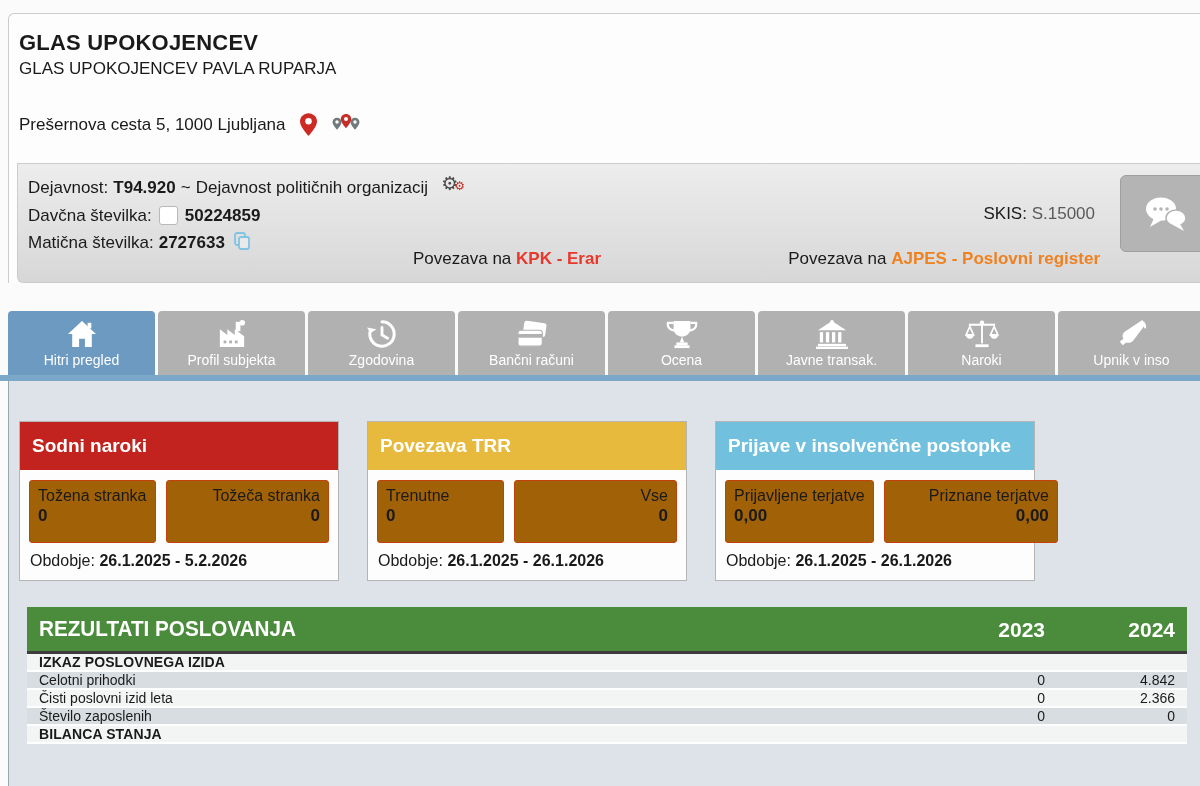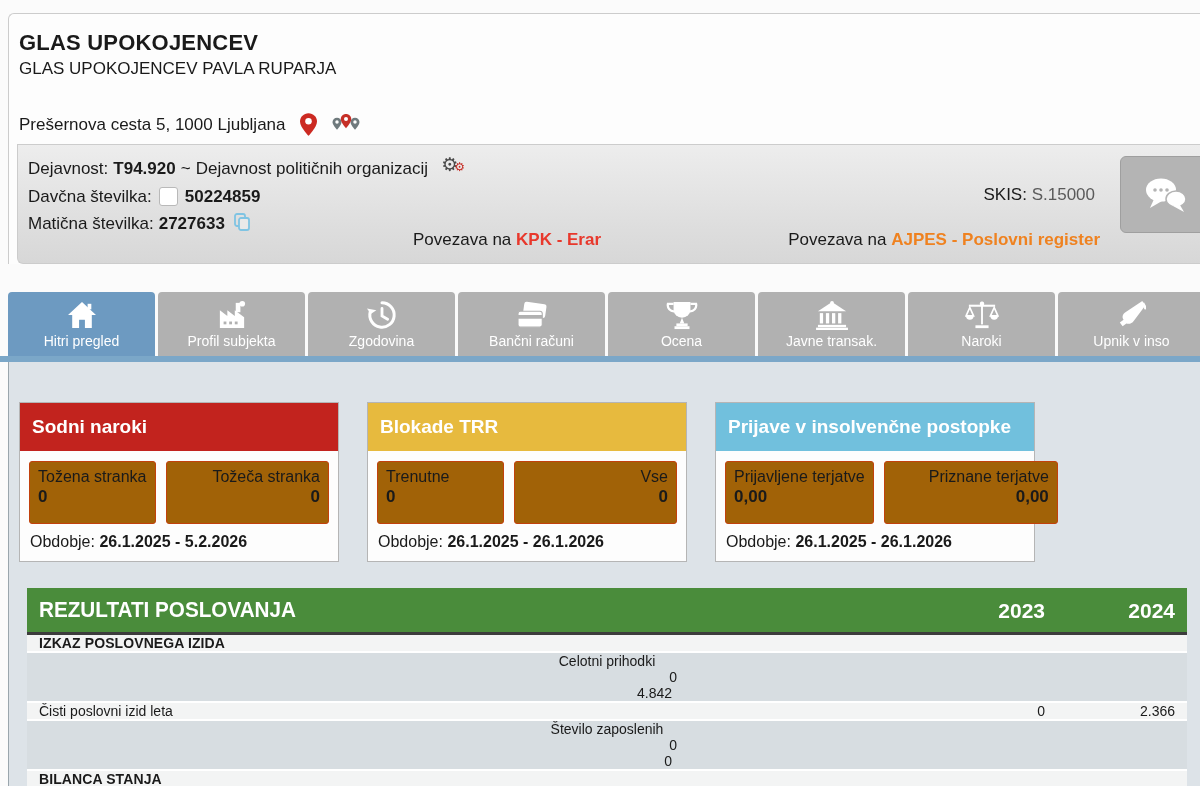--- a/index.html
+++ b/index.html
@@ -2,21 +2,21 @@
 <html><head>
 <meta charset="utf-8">
 <style>
   * { margin:0; padding:0; box-sizing:border-box; }
   html,body { width:1200px; height:786px; overflow:hidden; background:#fbfbfb;
     font-family:"Liberation Sans", sans-serif; color:#1a1a1a; }
 
   
   .header-card { margin-left:8px; margin-top:13px; background:#fdfdfd;
     border:1px solid #ccc; border-right:none; border-bottom:none; border-radius:6px 0 0 0; }
-  .header-inner { padding:16px 10px 8px 10px; }
+  .header-inner { padding:16px 10px 27px 10px; }
   .company-name { font-size:22px; font-weight:bold; letter-spacing:.2px; }
   .company-full { font-size:17px; margin-top:3px; }
   .address-row { display:flex; align-items:center; gap:14px; margin-top:34px; font-size:17px; }
   .pin-single { display:inline-flex; }
   .pin-cluster { display:inline-flex; }
 
   
   .info-bar { position:relative; margin-left:8px; height:120px;
     background:linear-gradient(#ededed,#d7d7d7);
     border:1px solid #ccc; border-right:none; border-radius:0 0 0 6px; }
@@ -74,21 +74,21 @@
     padding:9px 12px; border-bottom:3px solid #3c3c3c; }
   .rt-title { flex:1; font-size:22px; font-weight:bold; transform:scaleX(.94);
     transform-origin:left center; white-space:nowrap; }
   .col-a { width:140px; text-align:right; flex:none; }
   .col-b { width:130px; text-align:right; flex:none; }
   .rt-header .col-a, .rt-header .col-b { font-size:21px; font-weight:bold; }
   .rt-row { display:flex; align-items:center; padding:0 12px; font-size:14px;
     border-bottom:2px solid #fff; }
   .rt-row .rlabel { flex:1; }
   .rt-row.section { background:#f3f4f4; font-weight:bold; letter-spacing:.1px; }
-  .rt-row.shade { background:#d7dde1;flex-direction:column; }
+  .rt-row.shade { background:#d7dde1; }
   .rt-row.lite { background:#f3f4f4; }
 </style>
 </head>
 <body>
 
 <div class="header-card">
   <div class="header-inner">
     <div class="company-name">GLAS UPOKOJENCEV</div>
     <div class="company-full">GLAS UPOKOJENCEV PAVLA RUPARJA</div>
     <div class="address-row">
@@ -284,21 +284,21 @@
           </div>
         </div>
         <div class="period">
           <span>Obdobje:</span>
           <span class="b">26.1.2025 - 5.2.2026</span>
         </div>
       </div>
     </div>
 
     <div class="card">
-      <div class="card-header yellow">Blokade TRR</div>
+      <div class="card-header yellow">Povezava TRR</div>
       <div class="card-body">
         <div class="stats">
           <div class="stat">
             <div class="slabel">Trenutne</div>
             <div class="svalue">0</div>
           </div>
           <div class="stat right">
             <div class="slabel">Vse</div>
             <div class="svalue">0</div>
           </div>

